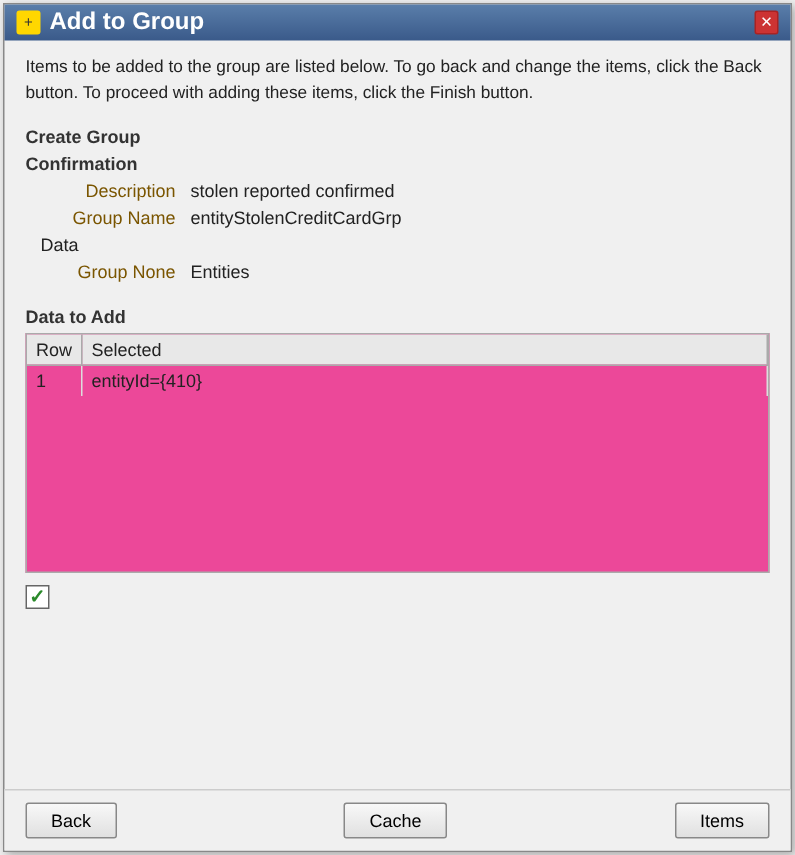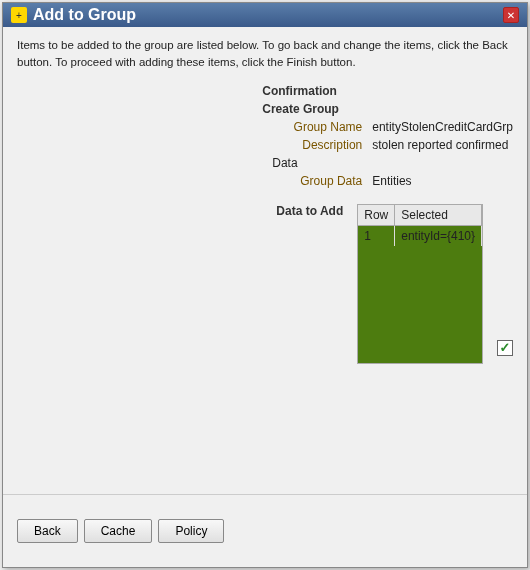--- a/index.html
+++ b/index.html
@@ -63,21 +63,20 @@
       display: flex;
       align-items: center;
       justify-content: center;
       border-radius: 2px;
     }
     .content {
       padding: 10px 14px;
       flex: 1;
       display: flex;
       flex-direction: column;
-      align-items: flex-end;
     }
     .instruction-text {
       font-size: 11.5px;
       color: #222;
       margin-bottom: 12px;
       line-height: 1.5;
     }
     .section-title {
       font-weight: bold;
       font-size: 12px;
@@ -102,32 +101,31 @@
       margin-right: 10px;
       font-size: 12px;
     }
     .form-value {
       color: #222;
       font-size: 12px;
     }
     .data-add-section {
       flex: 1;
       display: flex;
-      flex-direction: row;
-      gap: 14px;
+      flex-direction: column;
     }
     .data-add-title {
       font-weight: bold;
       font-size: 12px;
       color: #333;
       margin-bottom: 4px;
     }
     .data-table-container {
       border: 1px solid #aaa;
-      background: #4d7c0f;
+      background: #ec4899;
       flex: 1;
       min-height: 160px;
       max-height: 160px;
     }
     .data-table {
       width: 100%;
       border-collapse: collapse;
       font-size: 12px;
     }
     .data-table thead tr {
@@ -165,23 +163,23 @@
       align-items: center;
       justify-content: center;
       cursor: pointer;
     }
     .checkbox-check {
       color: #2a8a2a;
       font-size: 13px;
       font-weight: bold;
     }
     .footer {
-      padding: 24px 14px;
-      display: flex;
-      justify-content: flex-start;
+      padding: 8px 14px;
+      display: flex;
+      justify-content: space-between;
       gap: 6px;
       border-top: 1px solid #ccc;
       background: #f0f0f0;
     }
     .btn {
       padding: 4px 16px;
       font-size: 12px;
       border: 1px solid #888;
       background: linear-gradient(to bottom, #f8f8f8, #e0e0e0);
       cursor: pointer;
@@ -205,37 +203,37 @@
       <span class="title-text">Add to Group</span>
     </div>
     <div class="close-btn">✕</div>
   </div>
 
   <div class="content">
 
     <p class="instruction-text">Items to be added to the group are listed below. To go back and change the items, click the Back button. To proceed with adding these items, click the Finish button.</p>
 
     <div class="create-group-section">
+      <div class="section-title">Create Group</div>
       <div class="section-title">Confirmation</div>
-      <div class="section-title">Create Group</div>
 
       <div class="form-table">
+        <div class="form-row">
+          <span class="form-label">Description</span>
+          <span class="form-value">stolen reported confirmed</span>
+        </div>
         <div class="form-row">
           <span class="form-label">Group Name</span>
           <span class="form-value">entityStolenCreditCardGrp</span>
         </div>
         <div class="form-row">
-          <span class="form-label">Description</span>
-          <span class="form-value">stolen reported confirmed</span>
-        </div>
-        <div class="form-row">
           <span class="form-value">Data</span>
         </div>
         <div class="form-row">
-          <span class="form-label">Group Data</span>
+          <span class="form-label">Group None</span>
           <span class="form-value">Entities</span>
         </div>
       </div>
     </div>
 
     <div class="data-add-section">
       <div class="data-add-title">Data to Add</div>
       <div class="data-table-container">
         <table class="data-table">
           <thead>
@@ -258,16 +256,16 @@
           <span class="checkbox-check">✓</span>
         </div>
       </div>
     </div>
 
   </div>
 
   <div class="footer">
     <button class="btn">Back</button>
     <button class="btn">Cache</button>
-    <button class="btn">Policy</button>
+    <button class="btn">Items</button>
   </div>
 
 </div>
 
 </body></html>

